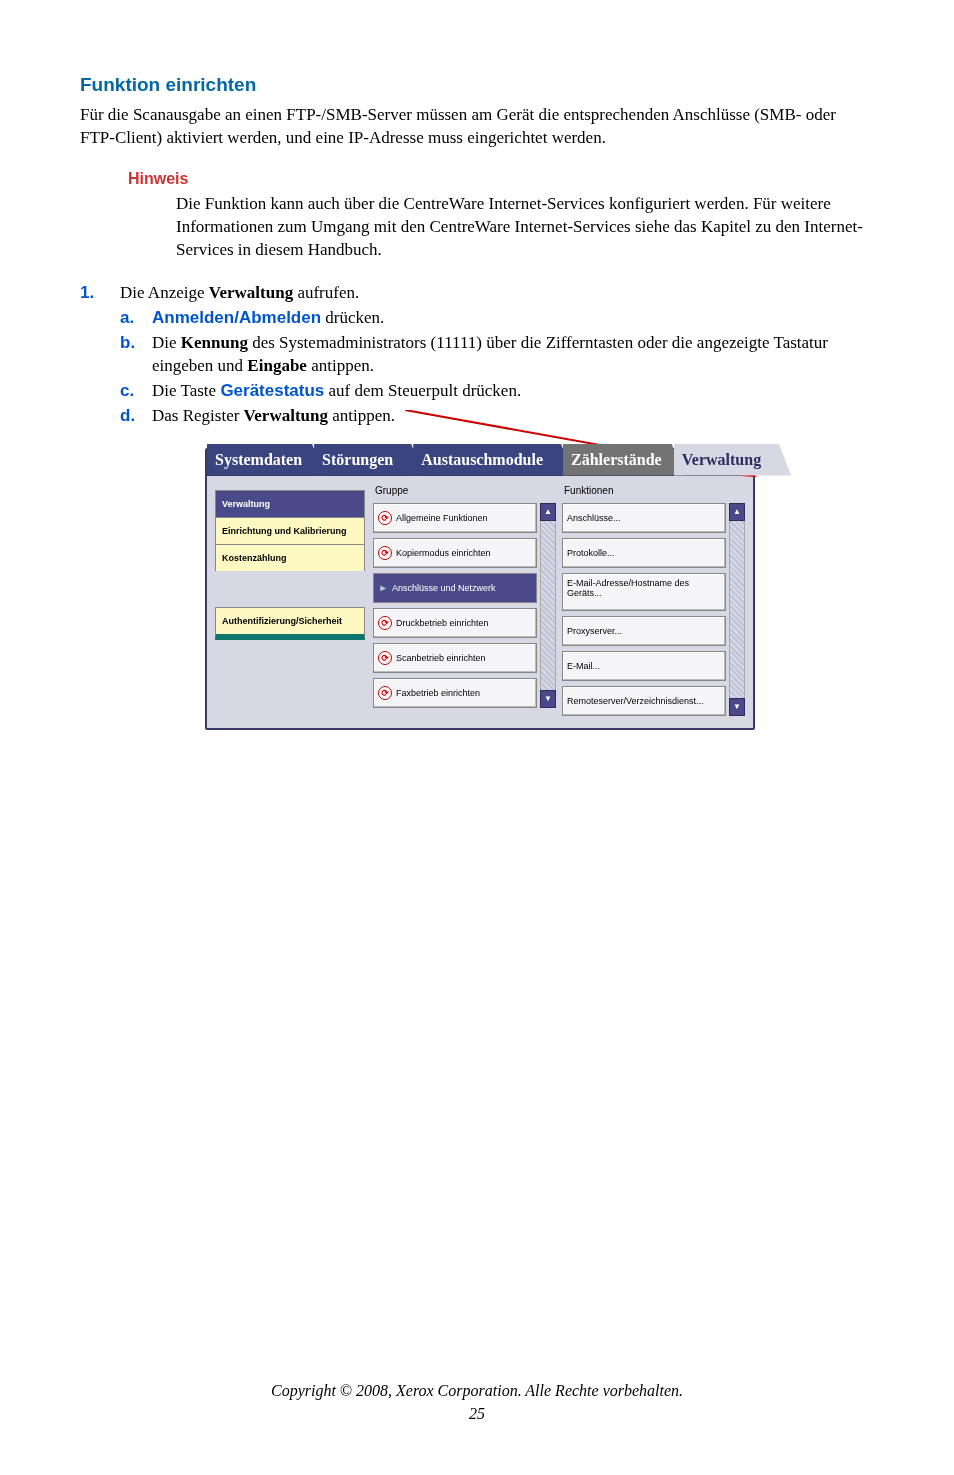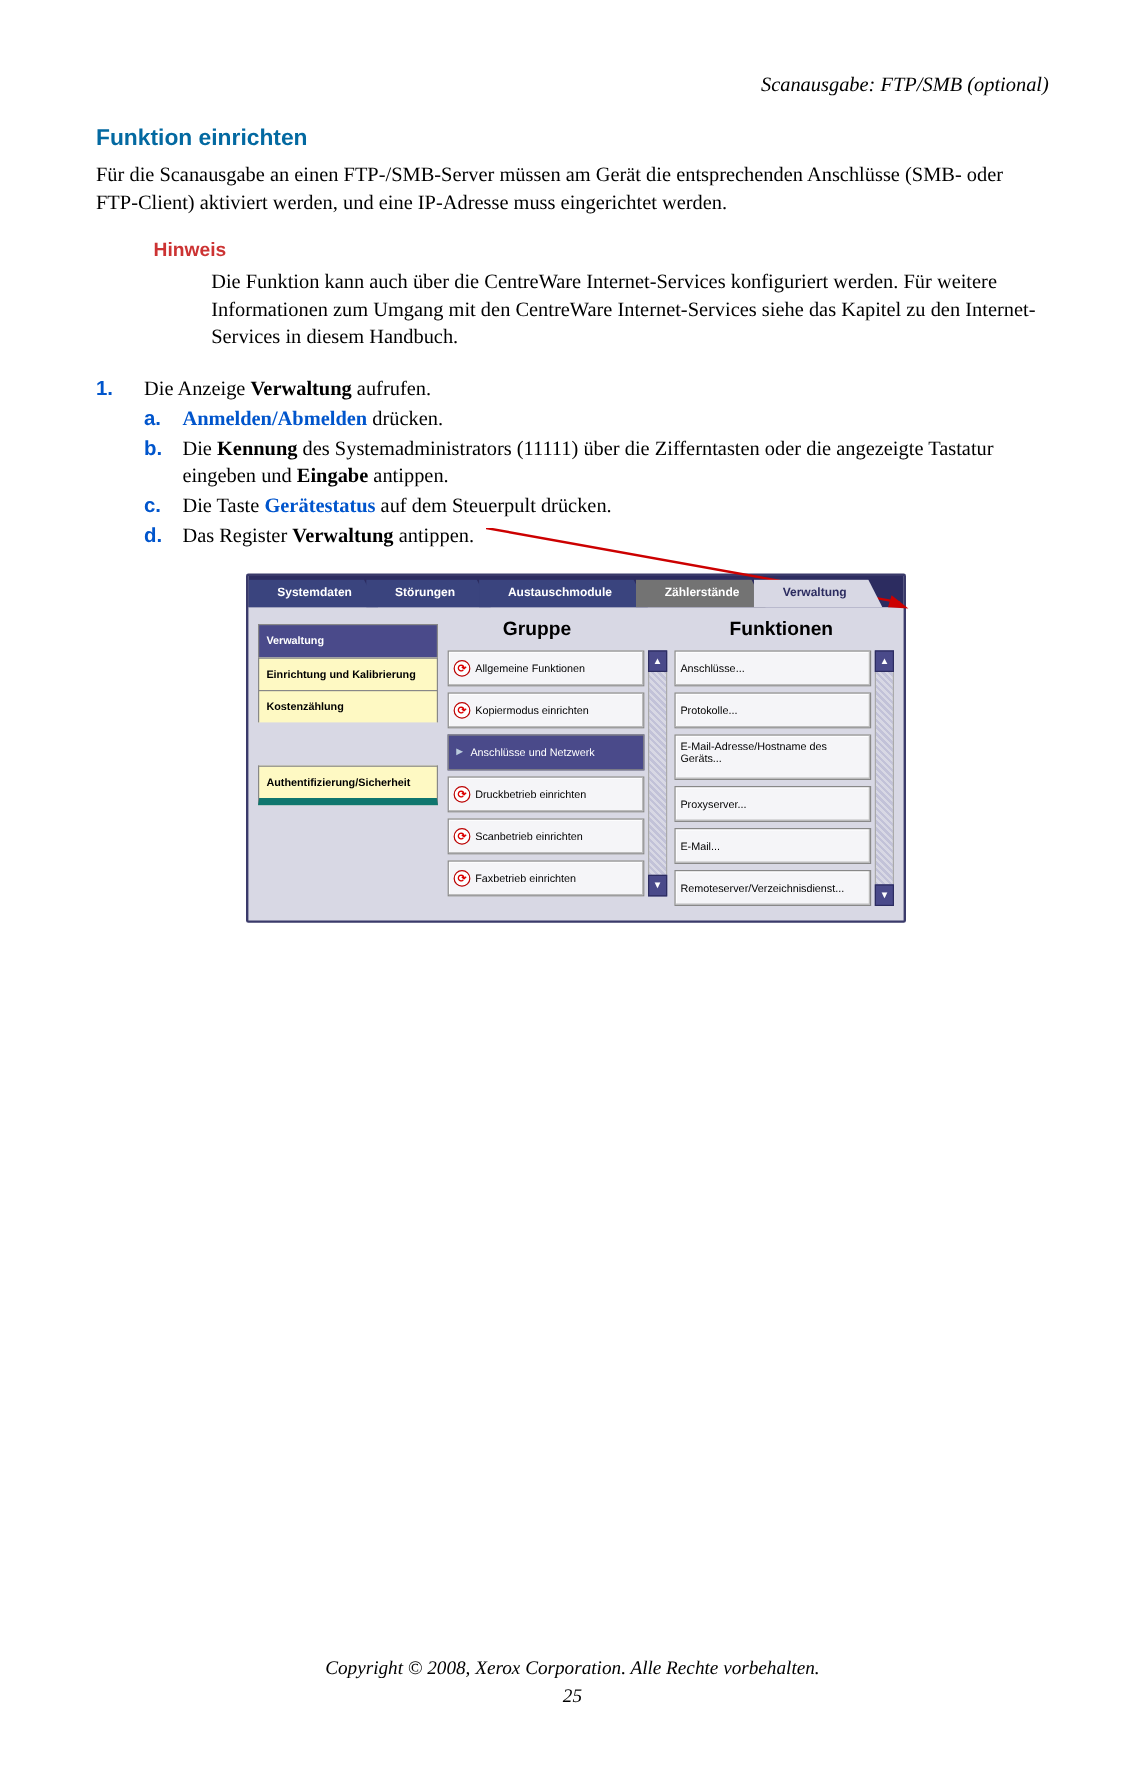--- a/index.html
+++ b/index.html
@@ -73,21 +73,21 @@
   .sub-letter {
     color: #0055cc;
     font-family: Arial, Helvetica, sans-serif;
     font-weight: bold;
     width: 32px;
     flex-shrink: 0;
   }
   .sub-body { flex: 1; }
   .kw {
     color: #0055cc;
-    font-family: Liberation Serif, serif;
+    font-family: Liberation Sans, sans-serif;
     font-weight: bold;
   }
   b.term { font-weight: bold; }
 
   
   .ui-wrap {
     margin: 18px 0 0 125px;
     width: 550px;
     position: relative;
   }
@@ -101,27 +101,28 @@
     padding-bottom: 8px;
   }
   .tabs {
     display: flex;
     height: 26px;
     background: #2c2c60;
     align-items: flex-end;
   }
   .tab {
     flex: 0 0 auto;
-    padding: 5px 8px 5px 24px;
+    padding: 5px 8px 5px 8px;
     color: #fff;
     font-weight: bold;
-    font-size: 10px;
+    font-size: 16px;
     position: relative;
     margin-right: -10px;
     clip-path: polygon(0 0, calc(100% - 12px) 0, 100% 100%, 0 100%);
+    font-family: Liberation Serif, serif;
   }
   .tab.inactive { background: #3a447e; }
   .tab.active {
     background: #d8d8e4;
     color: #2c2c60;
     z-index: 3;
   }
   .tab.backmost { background: #737373; }
   .tab-row2 .tab { padding-right: 22px; }
 
@@ -150,24 +151,23 @@
   }
 
   .cols {
     flex: 1;
     display: flex;
     gap: 6px;
     padding-top: 0;
   }
   .col { flex: 1; }
   .col-head {
-    font-weight: bold;
-    font-size: 16px;
+    font-weight: normal;
+    font-size: 10px;
     padding: 4px 2px 6px 2px;
-    margin-left: 44px;
   }
   .list-frame {
     display: flex;
     gap: 3px;
   }
   .list-items {
     flex: 1;
     display: flex;
     flex-direction: column;
     gap: 5px;
@@ -250,21 +250,20 @@
     top: -38px;
     width: 400px;
     height: 80px;
     pointer-events: none;
   }
 </style>
 </head>
 <body>
 
 <div class="page">
-  <div class="running-head">Scanausgabe: FTP/SMB (optional)</div>
 
   <div class="h-blue">Funktion einrichten</div>
 
   <p class="body-text">Für die Scanausgabe an einen FTP-/SMB-Server müssen am Gerät die entsprechenden Anschlüsse (SMB- oder FTP-Client) aktiviert werden, und eine IP-Adresse muss eingerichtet werden.</p>
 
   <div class="hinweis-block">
     <div class="hinweis-title">Hinweis</div>
     <div class="hinweis-body">Die Funktion kann auch über die CentreWare Internet-Services konfiguriert werden. Für weitere Informationen zum Umgang mit den CentreWare Internet-Services siehe das Kapitel zu den Internet-Services in diesem Handbuch.</div>
   </div>
 

